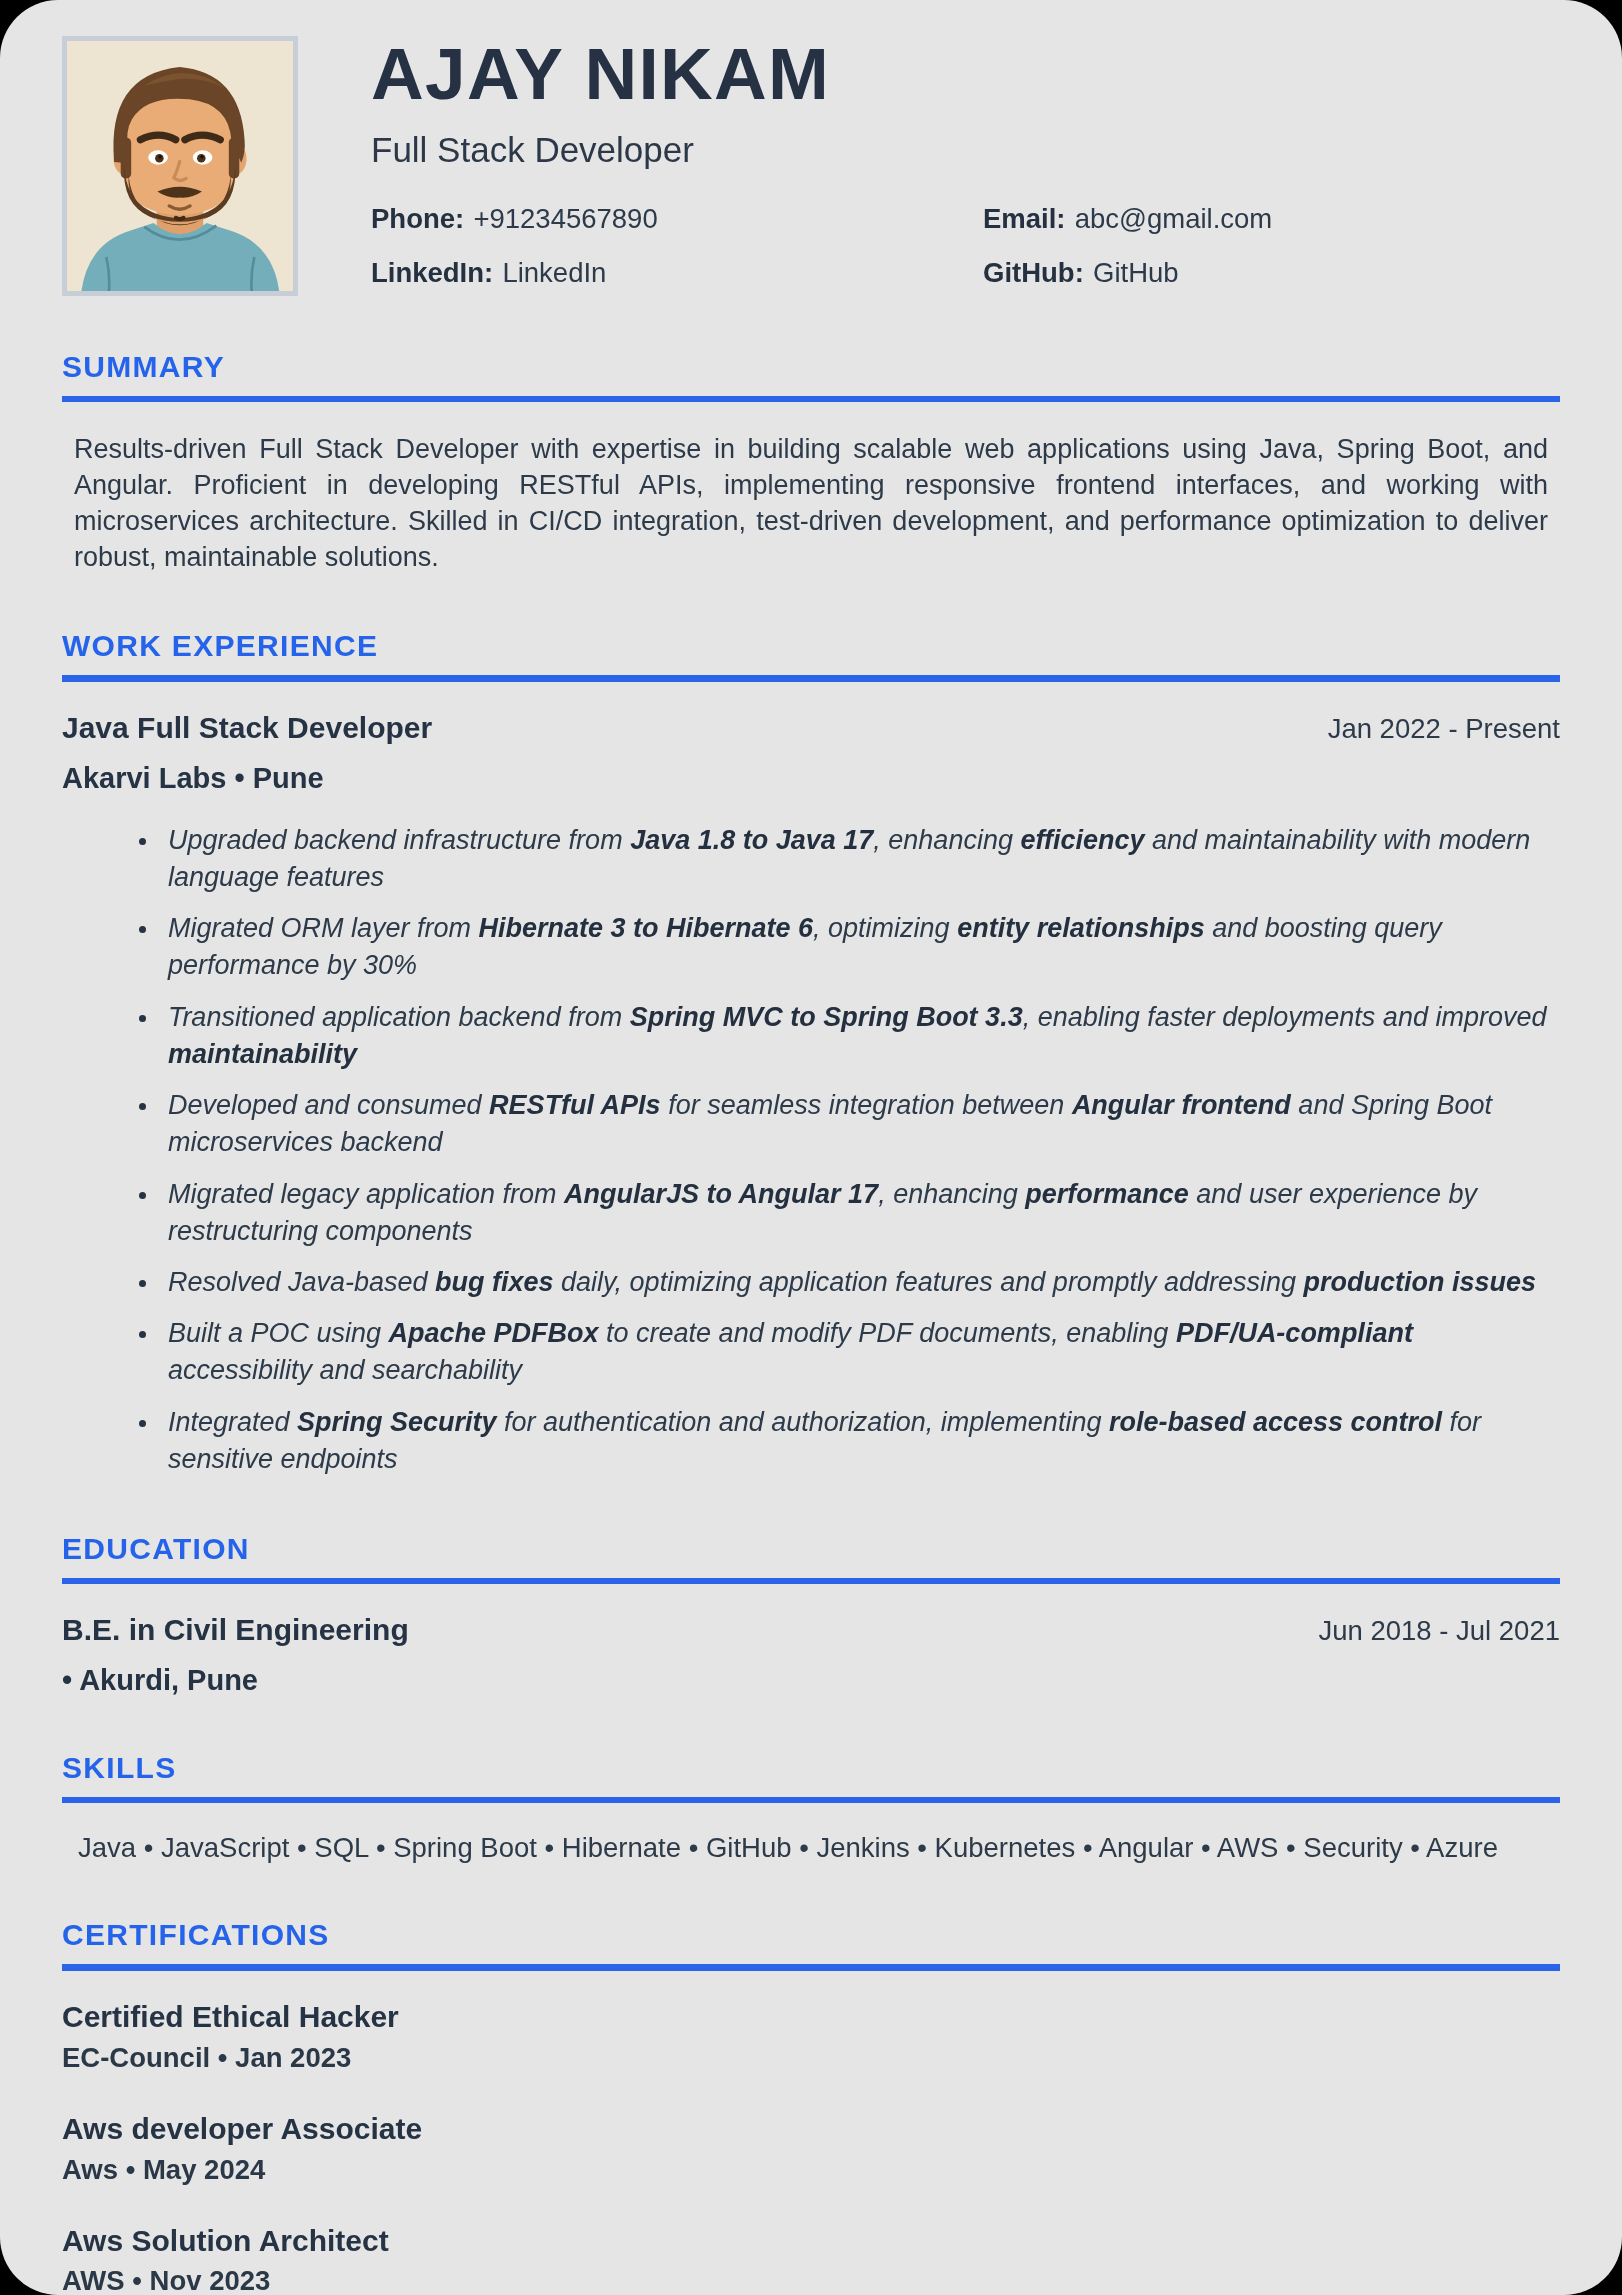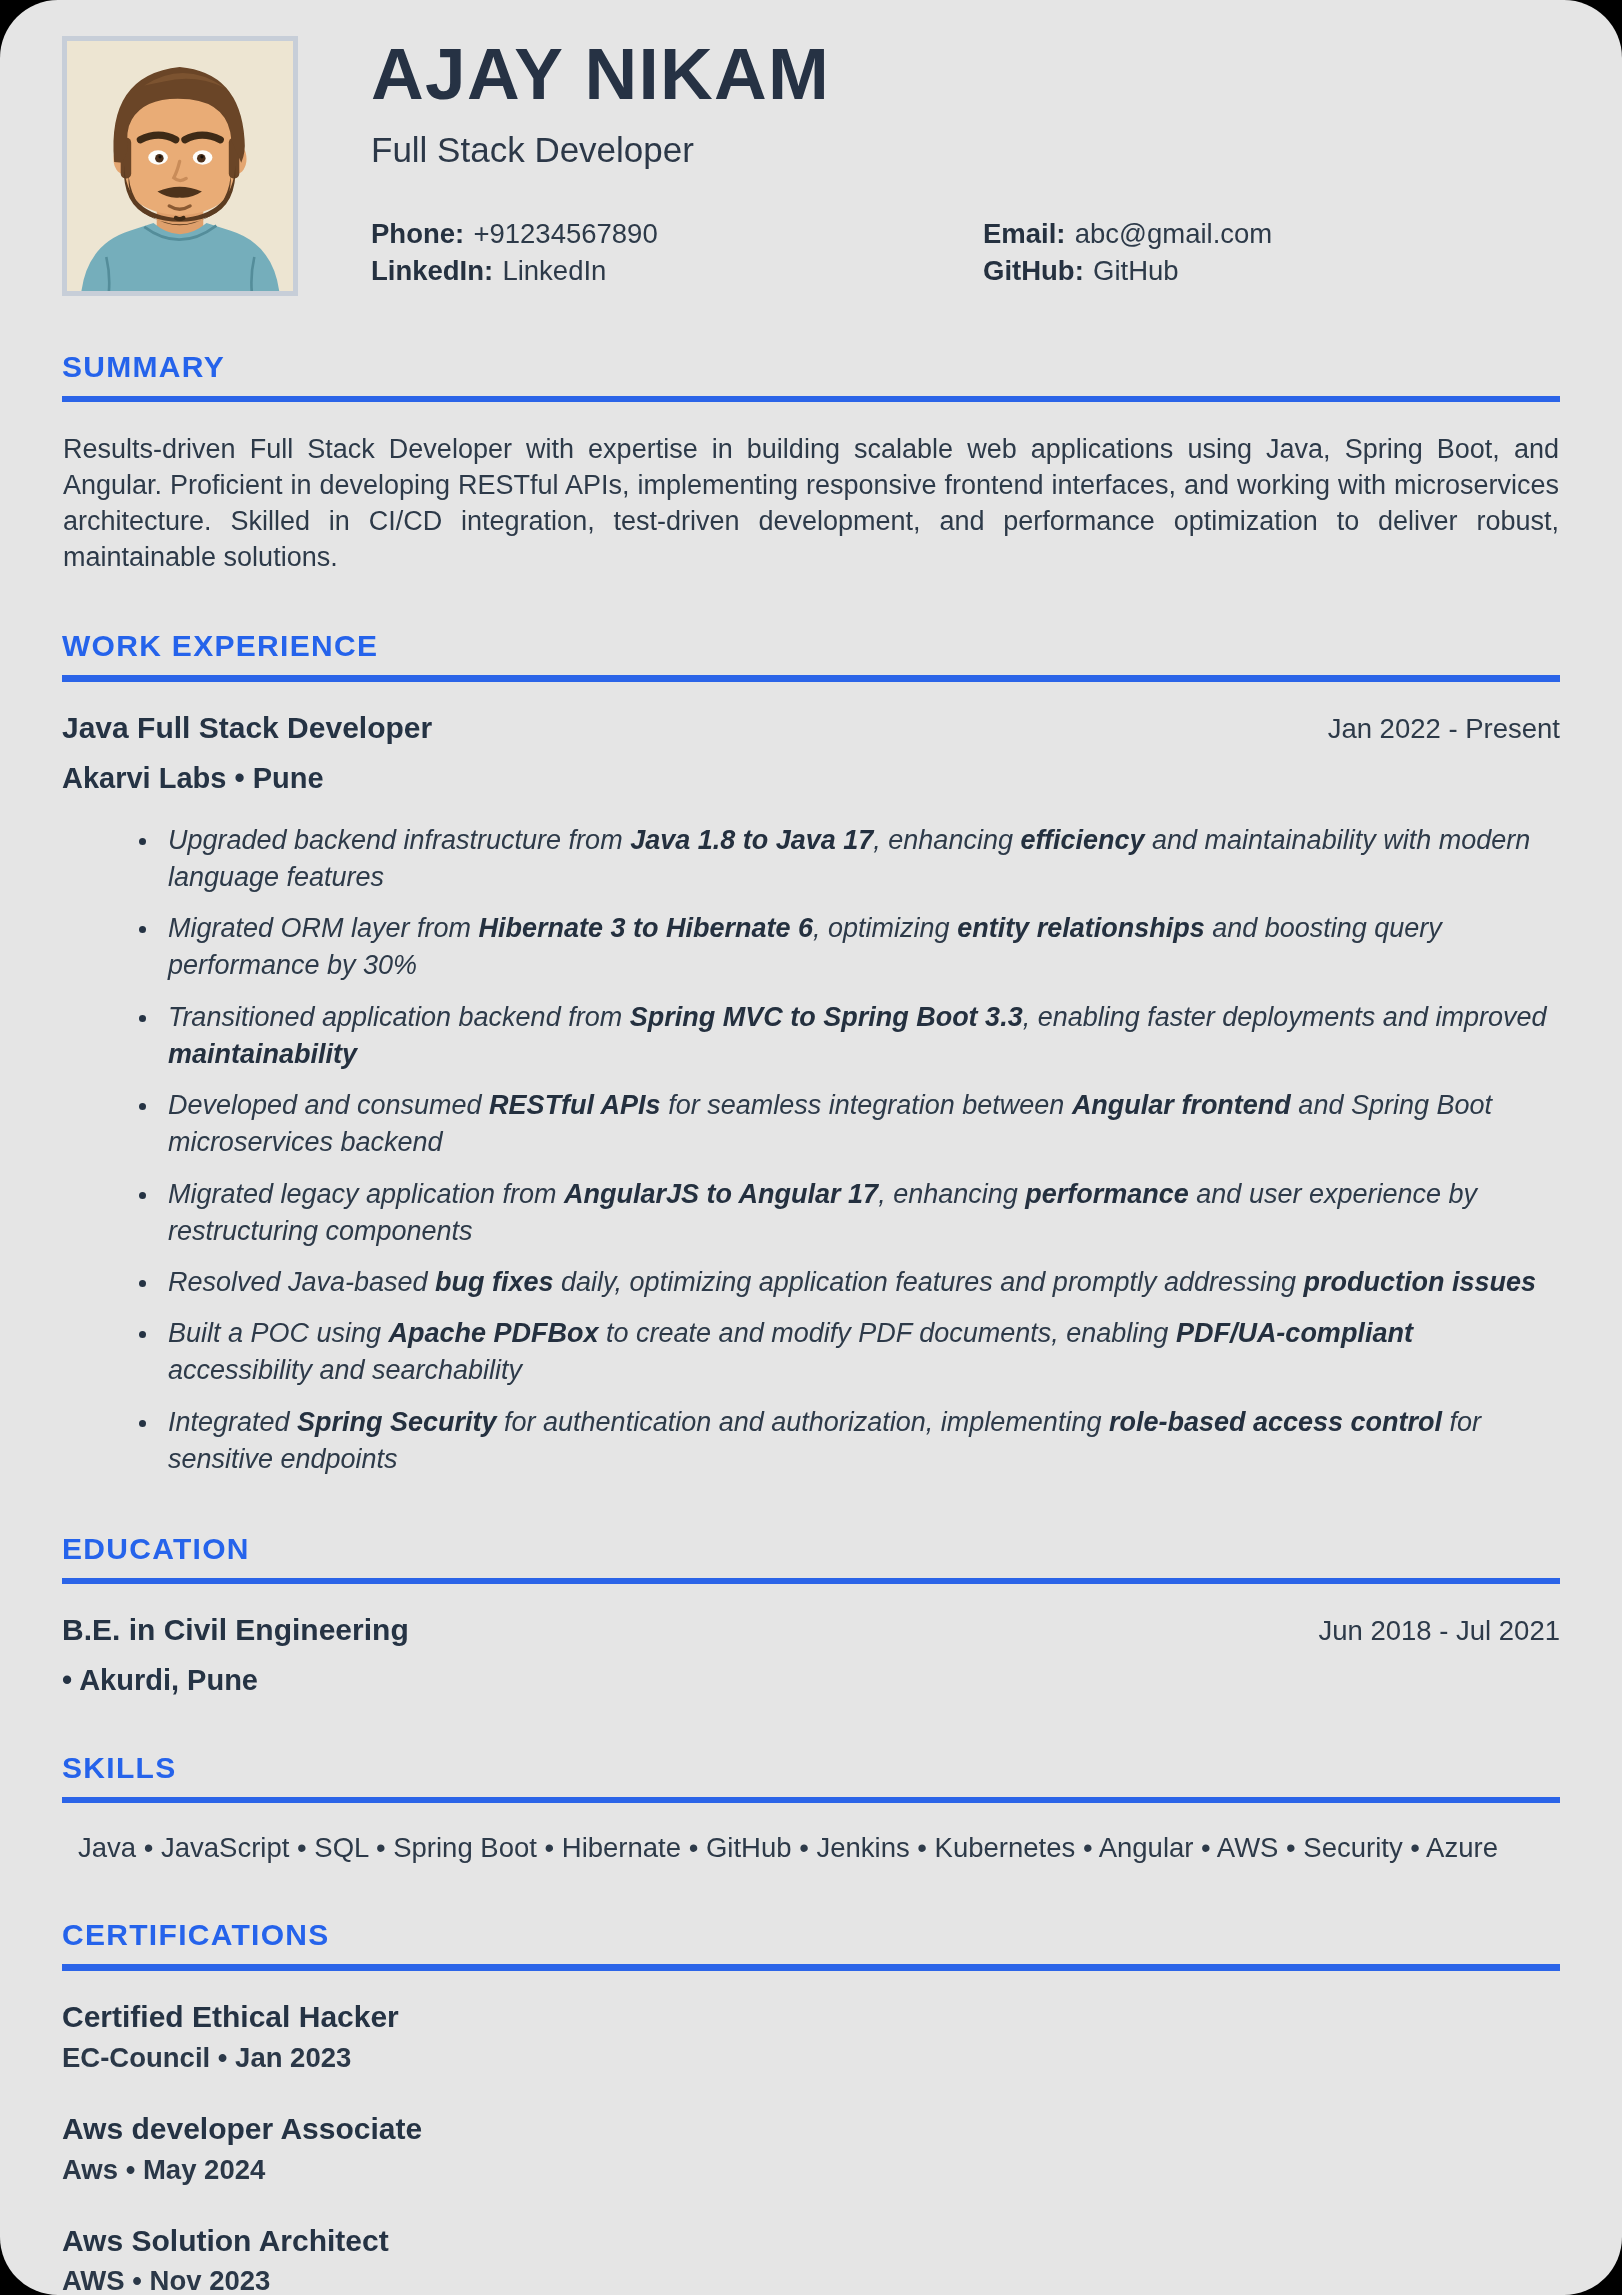--- a/index.html
+++ b/index.html
@@ -51,24 +51,24 @@
     letter-spacing: 1.3px;
     color: #263244;
   }
   .job-title {
     margin-top: 17px;
     font-size: 35px;
     font-weight: 400;
     color: #2c3848;
   }
   .contact-grid {
-    margin-top: 48px;
+    margin-top: 33px;
     display: grid;
     grid-template-columns: 612px auto;
-    row-gap: 5px;
+    row-gap: 22px;
     font-size: 27.5px;
   }
   .contact-label {
     font-weight: 700;
     color: #253140;
     margin-right: 9.2px;
   }
   .contact-value { color: #2d3a49; }
 
   
@@ -80,21 +80,21 @@
     letter-spacing: 1.3px;
     color: #2563eb;
   }
   .rule {
     height: 6.5px;
     background: #2b64e8;
     margin-bottom: 29px;
   }
 
   .summary-text {
-    margin: 1px;
+    margin: 12px;
     font-size: 27px;
     line-height: 36px;
     text-align: justify;
     color: #2d3a49;
   }
 
   .job-header, .edu-header {
     display: flex;
     justify-content: space-between;
     align-items: baseline;

